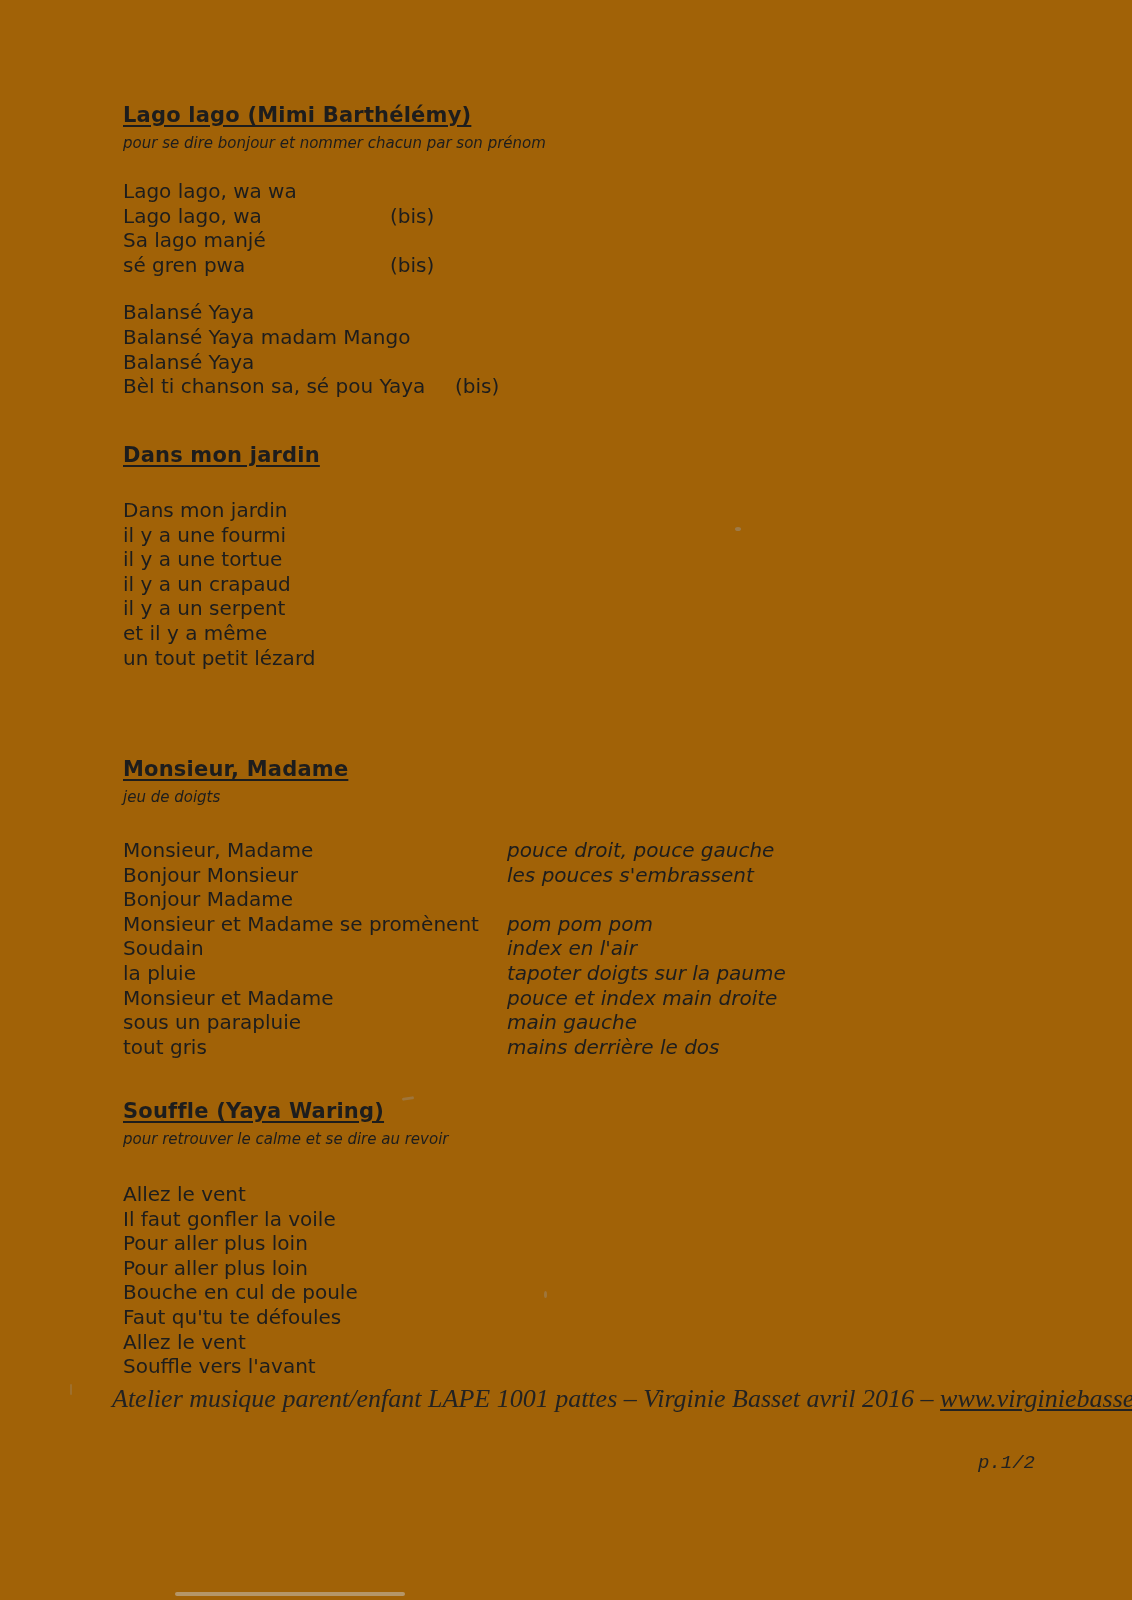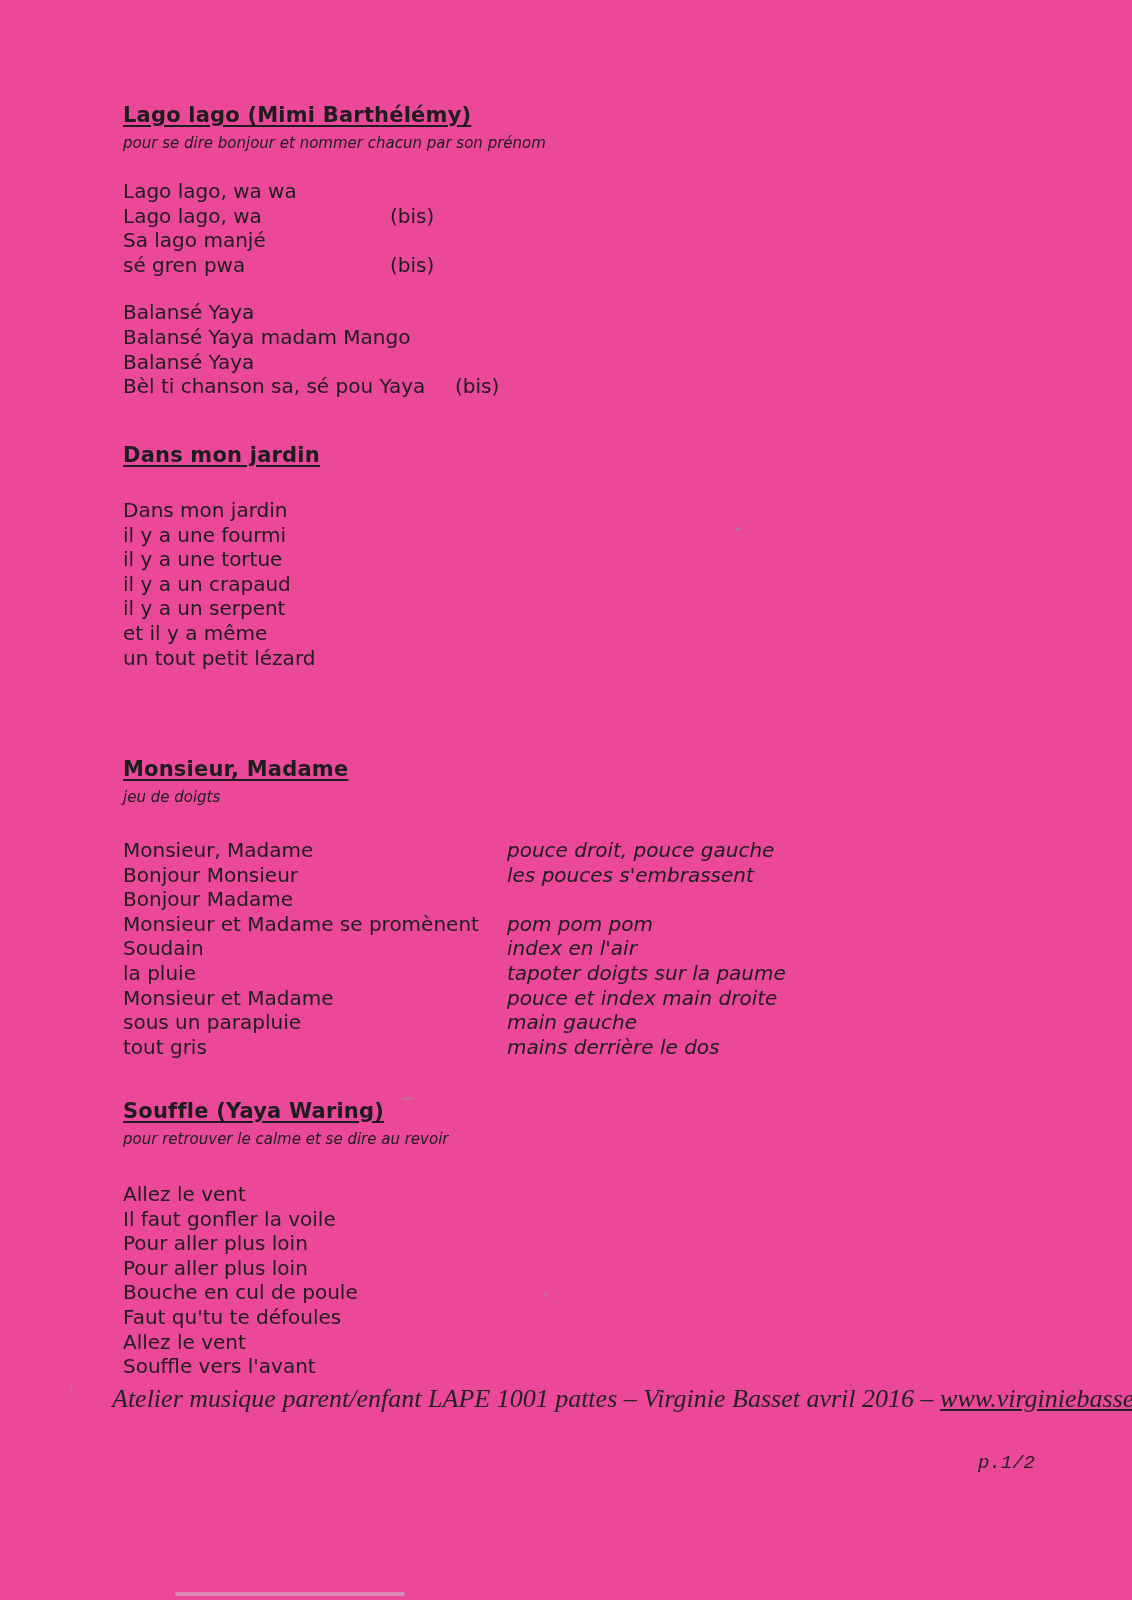--- a/index.html
+++ b/index.html
@@ -1,21 +1,21 @@
 <!DOCTYPE html>
 <html><head>
 <meta charset="utf-8">
 <style>
   html,body { margin:0; padding:0; }
   body { background:#e8e8e8; }
   .page {
     position:relative;
     width:1132px; height:1600px;
     margin:0 auto;
-    background:#ec4899;
+    background:#a16207;
     color:#1d1d1d;
     font-family:"DejaVu Sans", sans-serif;
     overflow:hidden;
   }
   .section { position:absolute; left:123px; }
   .sec-title {
     font-size:21px; font-weight:bold; line-height:25px;
     text-decoration:underline; text-decoration-thickness:2px; text-underline-offset:3px;
     letter-spacing:0.2px;
   }

